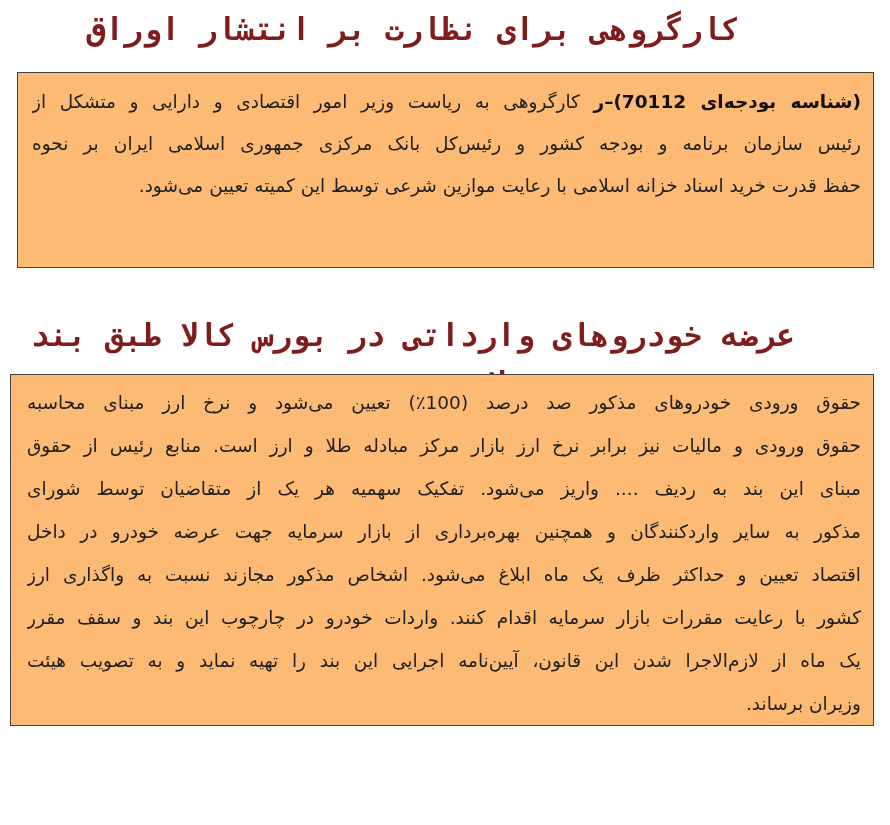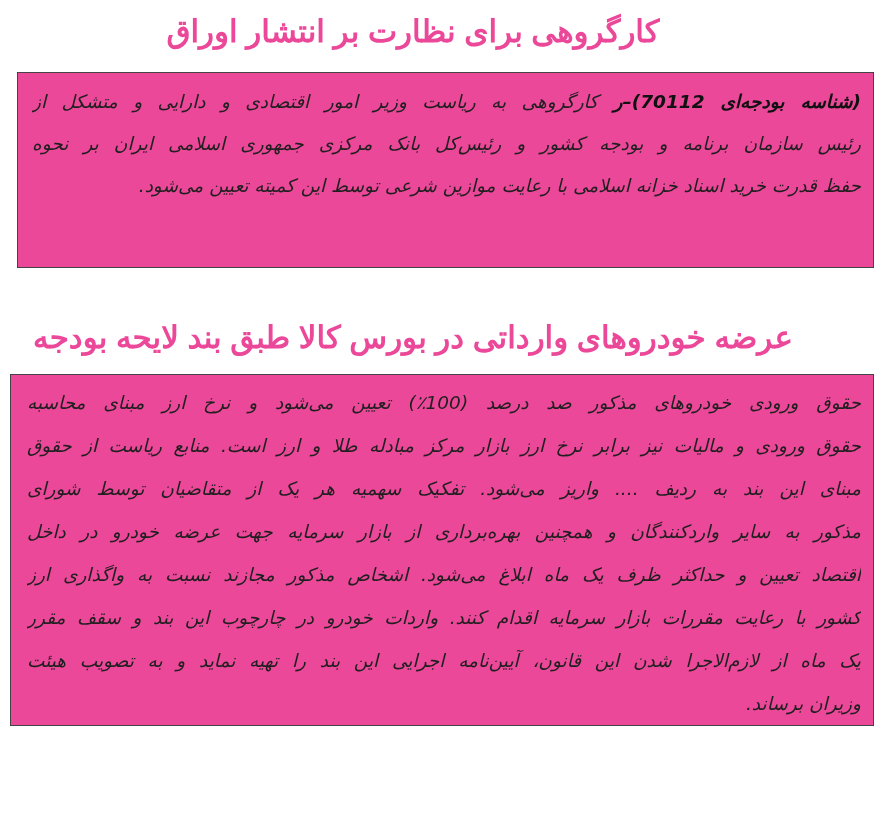--- a/index.html
+++ b/index.html
@@ -2,30 +2,29 @@
 <html><head>
 <meta charset="utf-8">
 <style>
   html, body { margin: 0; padding: 0; background: #ffffff; }
   body {
     width: 890px; height: 825px; position: relative; overflow: hidden;
     font-family: "DejaVu Sans", sans-serif; color: #1f1f1f;
   }
   .title {
     position: absolute; left: 0; width: 826px; text-align: center;
-    direction: rtl; font-weight: bold; color: #ec4899;
-    font-family: Liberation Sans, sans-serif;
+    direction: rtl; font-weight: bold; color: #7f1d1d;
+    font-family: Liberation Mono, monospace;
   }
   #title1 { top: 8px; font-size: 31px; line-height: 48px; }
   #title2 { top: 314px; font-size: 31px; line-height: 48px; }
   .box {
-    position: absolute; border: 1.5px solid #444; background: #ec4899;
+    position: absolute; border: 1.5px solid #444; background: #fdba74;
     box-sizing: border-box; direction: rtl; text-align: justify;
     text-align-last: right;
-    font-style: italic;
   }
   #box1 { left: 17px; top: 72px; width: 857px; height: 196px; padding: 8px 12px 6px 14px; }
   #box2 { left: 10px; top: 374px; width: 864px; height: 352px; padding: 6px 12px 6px 16px; }
   .line {
     display: block; font-size: 18.5px; line-height: 42px; white-space: nowrap;
     text-align: right; text-align-last: justify; overflow: hidden;
   }
   #box2 .line { line-height: 43px; }
   .line.last { text-align-last: right; }
   .bold { font-weight: bold; color: #111; }
@@ -38,20 +37,20 @@
 <div id="box1" class="box">
   <span class="line"><span class="bold">(شناسه بودجه‌ای 70112)</span><span class="bold">–ر</span><span> کارگروهی به ریاست وزیر امور اقتصادی و دارایی و متشکل از</span></span>
   <span class="line">رئیس سازمان برنامه و بودجه کشور و رئیس‌کل بانک مرکزی جمهوری اسلامی ایران بر نحوه</span>
   <span class="line last">حفظ قدرت خرید اسناد خزانه اسلامی با رعایت موازین شرعی توسط این کمیته تعیین می‌شود.</span>
 </div>
 
 <div id="title2" class="title">عرضه خودروهای وارداتی در بورس کالا طبق بند لایحه بودجه</div>
 
 <div id="box2" class="box">
   <span class="line">حقوق ورودی خودروهای مذکور صد درصد (100٪) تعیین می‌شود و نرخ ارز مبنای محاسبه</span>
-  <span class="line">حقوق ورودی و مالیات نیز برابر نرخ ارز بازار مرکز مبادله طلا و ارز است. منابع ریاست از حقوق</span>
+  <span class="line">حقوق ورودی و مالیات نیز برابر نرخ ارز بازار مرکز مبادله طلا و ارز است. منابع رئیس از حقوق</span>
   <span class="line">مبنای این بند به ردیف .... واریز می‌شود. تفکیک سهمیه هر یک از متقاضیان توسط شورای</span>
   <span class="line">مذکور به سایر واردکنندگان و همچنین بهره‌برداری از بازار سرمایه جهت عرضه خودرو در داخل</span>
   <span class="line">اقتصاد تعیین و حداکثر ظرف یک ماه ابلاغ می‌شود. اشخاص مذکور مجازند نسبت به واگذاری ارز</span>
   <span class="line">کشور با رعایت مقررات بازار سرمایه اقدام کنند. واردات خودرو در چارچوب این بند و سقف مقرر</span>
   <span class="line">یک ماه از لازم‌الاجرا شدن این قانون، آیین‌نامه اجرایی این بند را تهیه نماید و به تصویب هیئت</span>
   <span class="line last">وزیران برساند.</span>
 </div>
 
 </body></html>

